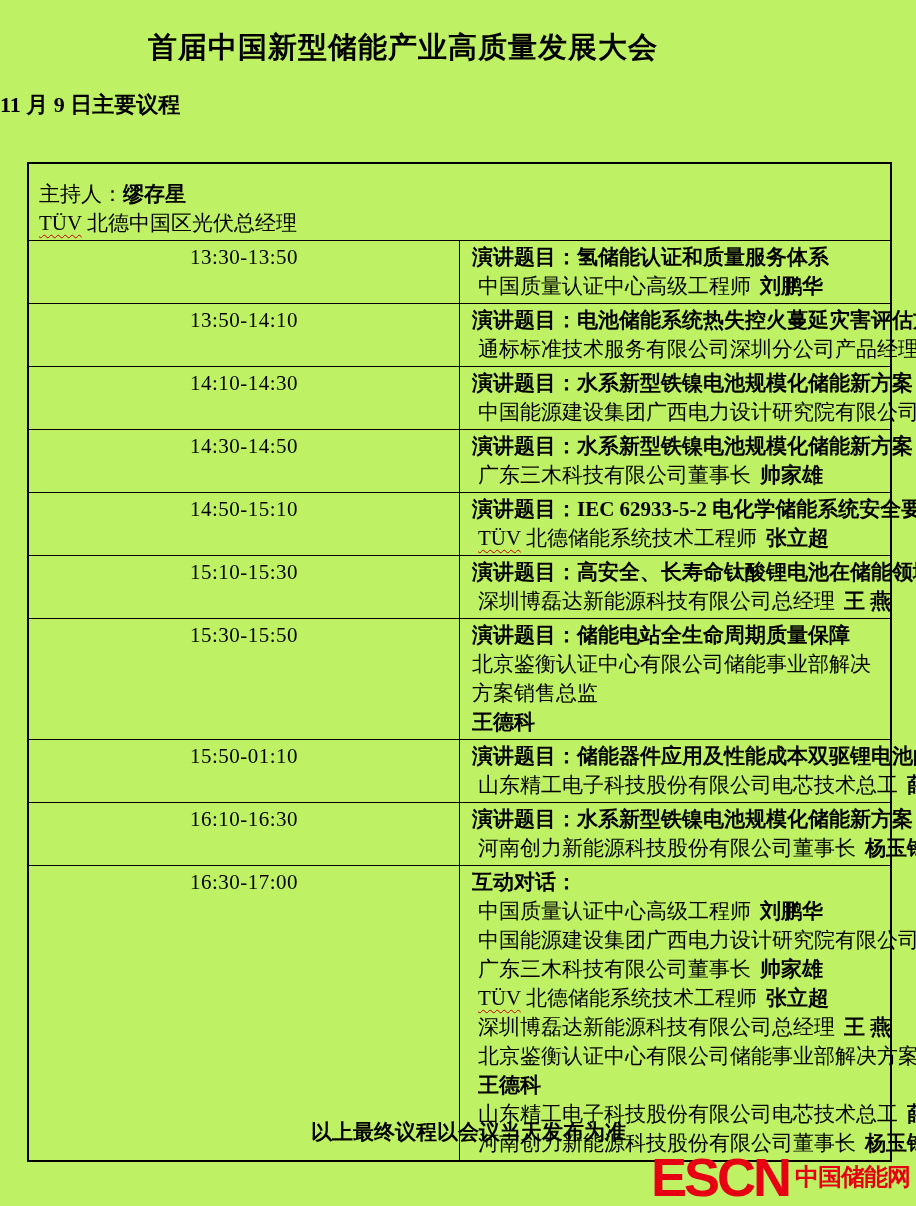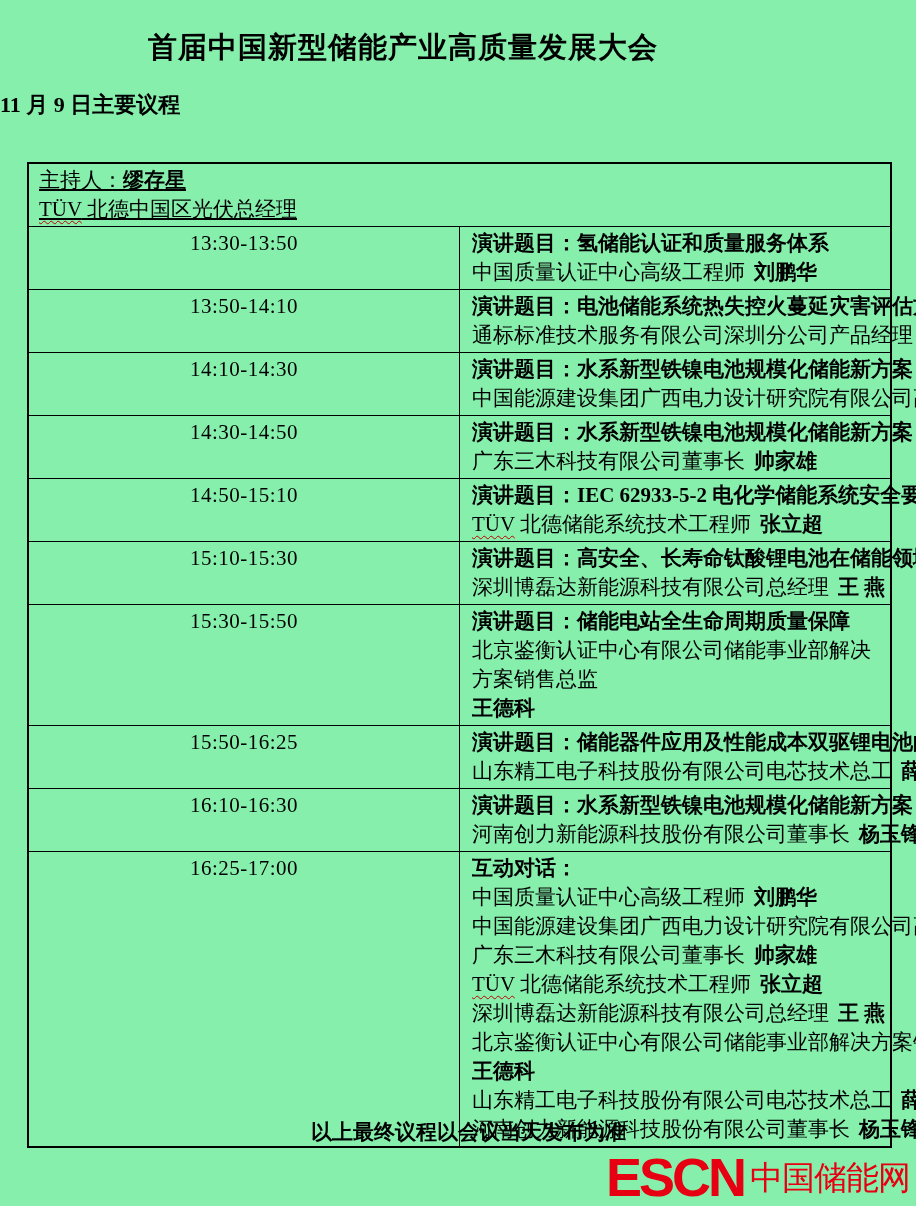--- a/index.html
+++ b/index.html
@@ -4,21 +4,21 @@
 <style>
   html, body {
     margin: 0;
     padding: 0;
     background: #ffffff;
   }
   .page {
     position: relative;
     width: 916px;
     height: 1206px;
-    background: #86efac;
+    background: #bef264;
     color: #000000;
     font-family: "Liberation Serif", "DejaVu Serif", serif;
     overflow: hidden;
   }
   .doc-title {
     position: absolute;
     top: 28px;
     left: 0;
     width: 806px;
     text-align: center;
@@ -56,32 +56,31 @@
     width: 140px;
     text-align: center;
     padding: 2px 18px;
     letter-spacing: 0.5px;
     white-space: nowrap;
   }
   td.content-cell {
     padding: 2px 6px 2px 12px;
   }
   td.host-cell {
-    padding: 2px 6px 2px 10px;
-    text-decoration: underline;
+    padding: 16px 6px 2px 10px;
   }
   tr.h2  { height: 59px; }
   tr.h3  { height: 95px; margin-left: 17px; }
   tr.h10 { height: 292px; }
   tr.hHead { height: 58px; }
   .topic {
     font-weight: bold;
     white-space: nowrap;
   }
-  .speaker-line { white-space: nowrap; }
+  .speaker-line { white-space: nowrap; margin-left: 6px; }
   .speaker-name {
     font-weight: bold;
     margin-left: 9px;
   }
   .bold-name { font-weight: bold; }
   .misspell {
     text-decoration: underline;
     text-decoration-style: wavy;
     text-decoration-color: #c00000;
     text-decoration-thickness: 1px;
@@ -106,22 +105,22 @@
     line-height: 1;
   }
   .logo-latin {
     font-family: "Liberation Sans", "DejaVu Sans", sans-serif;
     font-weight: 700;
     font-size: 54px;
     letter-spacing: -3px;
   }
   .logo-cn {
     font-family: "Liberation Sans", "DejaVu Sans", sans-serif;
-    font-weight: 400;
-    font-size: 33px;
+    font-weight: 700;
+    font-size: 24px;
     margin-left: 6px;
     letter-spacing: -1px;
   }
 </style>
 </head>
 <body>
 
 <div class="page">
 
   <div class="doc-title">首届中国新型储能产业高质量发展大会</div>
@@ -187,37 +186,37 @@
       <tr class="h3">
         <td class="time-cell">15:30-15:50</td>
         <td class="content-cell">
           <div class="topic">演讲题目：储能电站全生命周期质量保障</div>
           <div>北京鉴衡认证中心有限公司储能事业部解决方案销售总监</div>
           <div class="bold-name">王德科</div>
         </td>
       </tr>
 
       <tr class="h2">
-        <td class="time-cell">15:50-16:25</td>
+        <td class="time-cell">15:50-01:10</td>
         <td class="content-cell">
           <div class="topic">演讲题目：储能器件应用及性能成本双驱锂电池的开发</div>
           <div class="speaker-line"><span>山东精工电子科技股份有限公司电芯技术总工</span><span class="speaker-name">薛娟娟</span></div>
         </td>
       </tr>
 
       <tr class="h2">
         <td class="time-cell">16:10-16:30</td>
         <td class="content-cell">
           <div class="topic">演讲题目：水系新型铁镍电池规模化储能新方案</div>
           <div class="speaker-line"><span>河南创力新能源科技股份有限公司董事长</span><span class="speaker-name">杨玉锋</span></div>
         </td>
       </tr>
 
       <tr class="h10">
-        <td class="time-cell">16:25-17:00</td>
+        <td class="time-cell">16:30-17:00</td>
         <td class="content-cell">
           <div class="topic">互动对话：</div>
           <div class="speaker-line"><span>中国质量认证中心高级工程师</span><span class="speaker-name">刘鹏华</span></div>
           <div class="speaker-line"><span>中国能源建设集团广西电力设计研究院有限公司高级工程师</span></div>
           <div class="speaker-line"><span>广东三木科技有限公司董事长</span><span class="speaker-name">帅家雄</span></div>
           <div class="speaker-line"><span class="misspell">TÜV</span><span> 北德储能系统技术工程师</span><span class="speaker-name">张立超</span></div>
           <div class="speaker-line"><span>深圳博磊达新能源科技有限公司总经理</span><span class="speaker-name">王 燕</span></div>
           <div class="speaker-line"><span>北京鉴衡认证中心有限公司储能事业部解决方案销售总监</span></div>
           <div class="speaker-line bold-name">王德科</div>
           <div class="speaker-line"><span>山东精工电子科技股份有限公司电芯技术总工</span><span class="speaker-name">薛娟娟</span></div>

